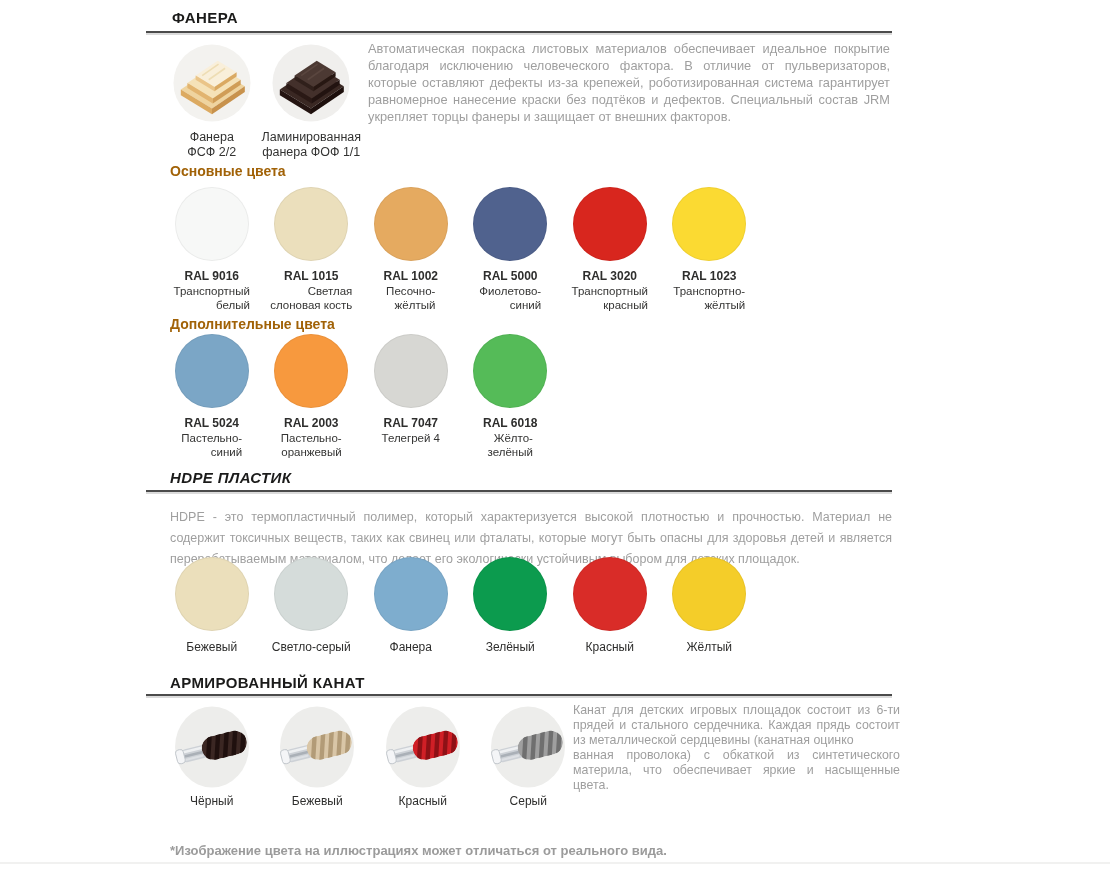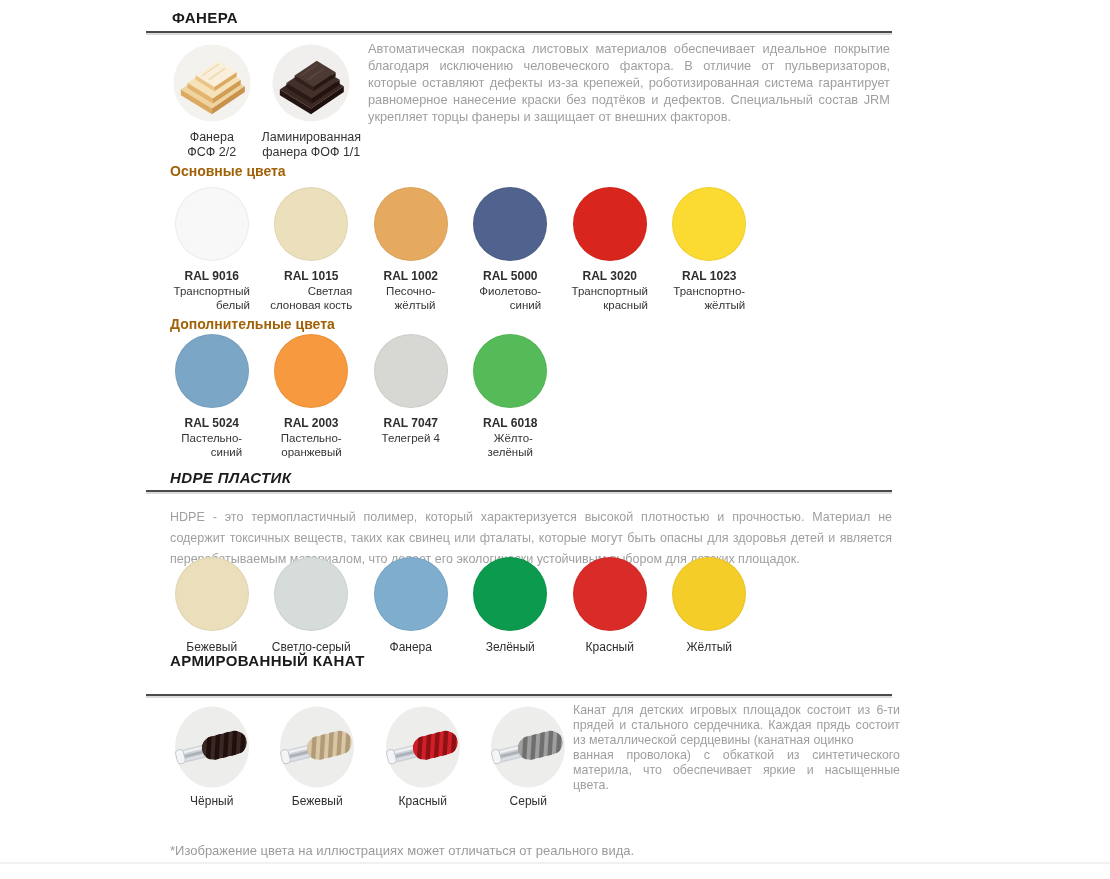--- a/index.html
+++ b/index.html
@@ -16,26 +16,26 @@
   #materials     { left:162px; top:42px; }
   #plywood-desc  { left:368px; top:40px; width:522px; font-size:12.8px; line-height:17px; }
   #main-title    { left:170px; top:163px; }
   #main-row      { left:162px; top:187px; }
   #extra-title   { left:170px; top:316px; }
   #extra-row     { left:162px; top:334px; }
   #hdpe-title    { left:170px; top:469px;font-style:italic; }
   #rule-hdpe     { left:146px; top:490px; width:746px; }
   #hdpe-desc     { left:170px; top:499px; width:722px; font-size:12.5px; line-height:21px;margin-top:8px; }
   #hdpe-row      { left:162px; top:557px; }
-  #rope-title    { left:170px; top:652px; }
+  #rope-title    { left:170px; top:674px; }
   #rule-rope     { left:146px; top:694px; width:746px; }
   #rope-row      { left:162px; top:701px;gap:6px; }
   #rope-desc     { left:565px; top:703px; width:327px; font-size:12.4px; line-height:15px;margin-left:8px; }
   #rope-desc .para + .para { margin-top:0; }
-  #footnote      { left:170px; top:843px; font-size:13px; color:#9b9b9b; }
+  #footnote      { left:170px; top:843px; font-size:13px; color:#9b9b9b;font-weight:bold; }
   #bottom-line   { left:0; top:862px; width:1110px; height:2px; background:#f1f1f0; }
 
   .subhead { font-weight:bold; font-size:14px; color:#a16207; }
   .cells { display:flex; }
   .cell { width:99.5px; display:flex; flex-direction:column; align-items:center; }
   .swatch { width:74px; height:74px; border-radius:50%; box-shadow:inset 0 0 0 1px rgba(0,0,0,0.05); }
   .code { margin-top:8px; font-weight:bold; font-size:12px; color:#2e2e2d; }
   .name { margin-top:2px; font-size:11.5px; line-height:13.5px; color:#343433; text-align:right; white-space:pre-line; max-width:96px; }
   .hname { margin-top:9px; font-size:12px; color:#2e2e2d; }
   .mat-label { margin-top:6px; font-size:12.5px; line-height:15px; color:#333332; text-align:center; white-space:pre-line; }

